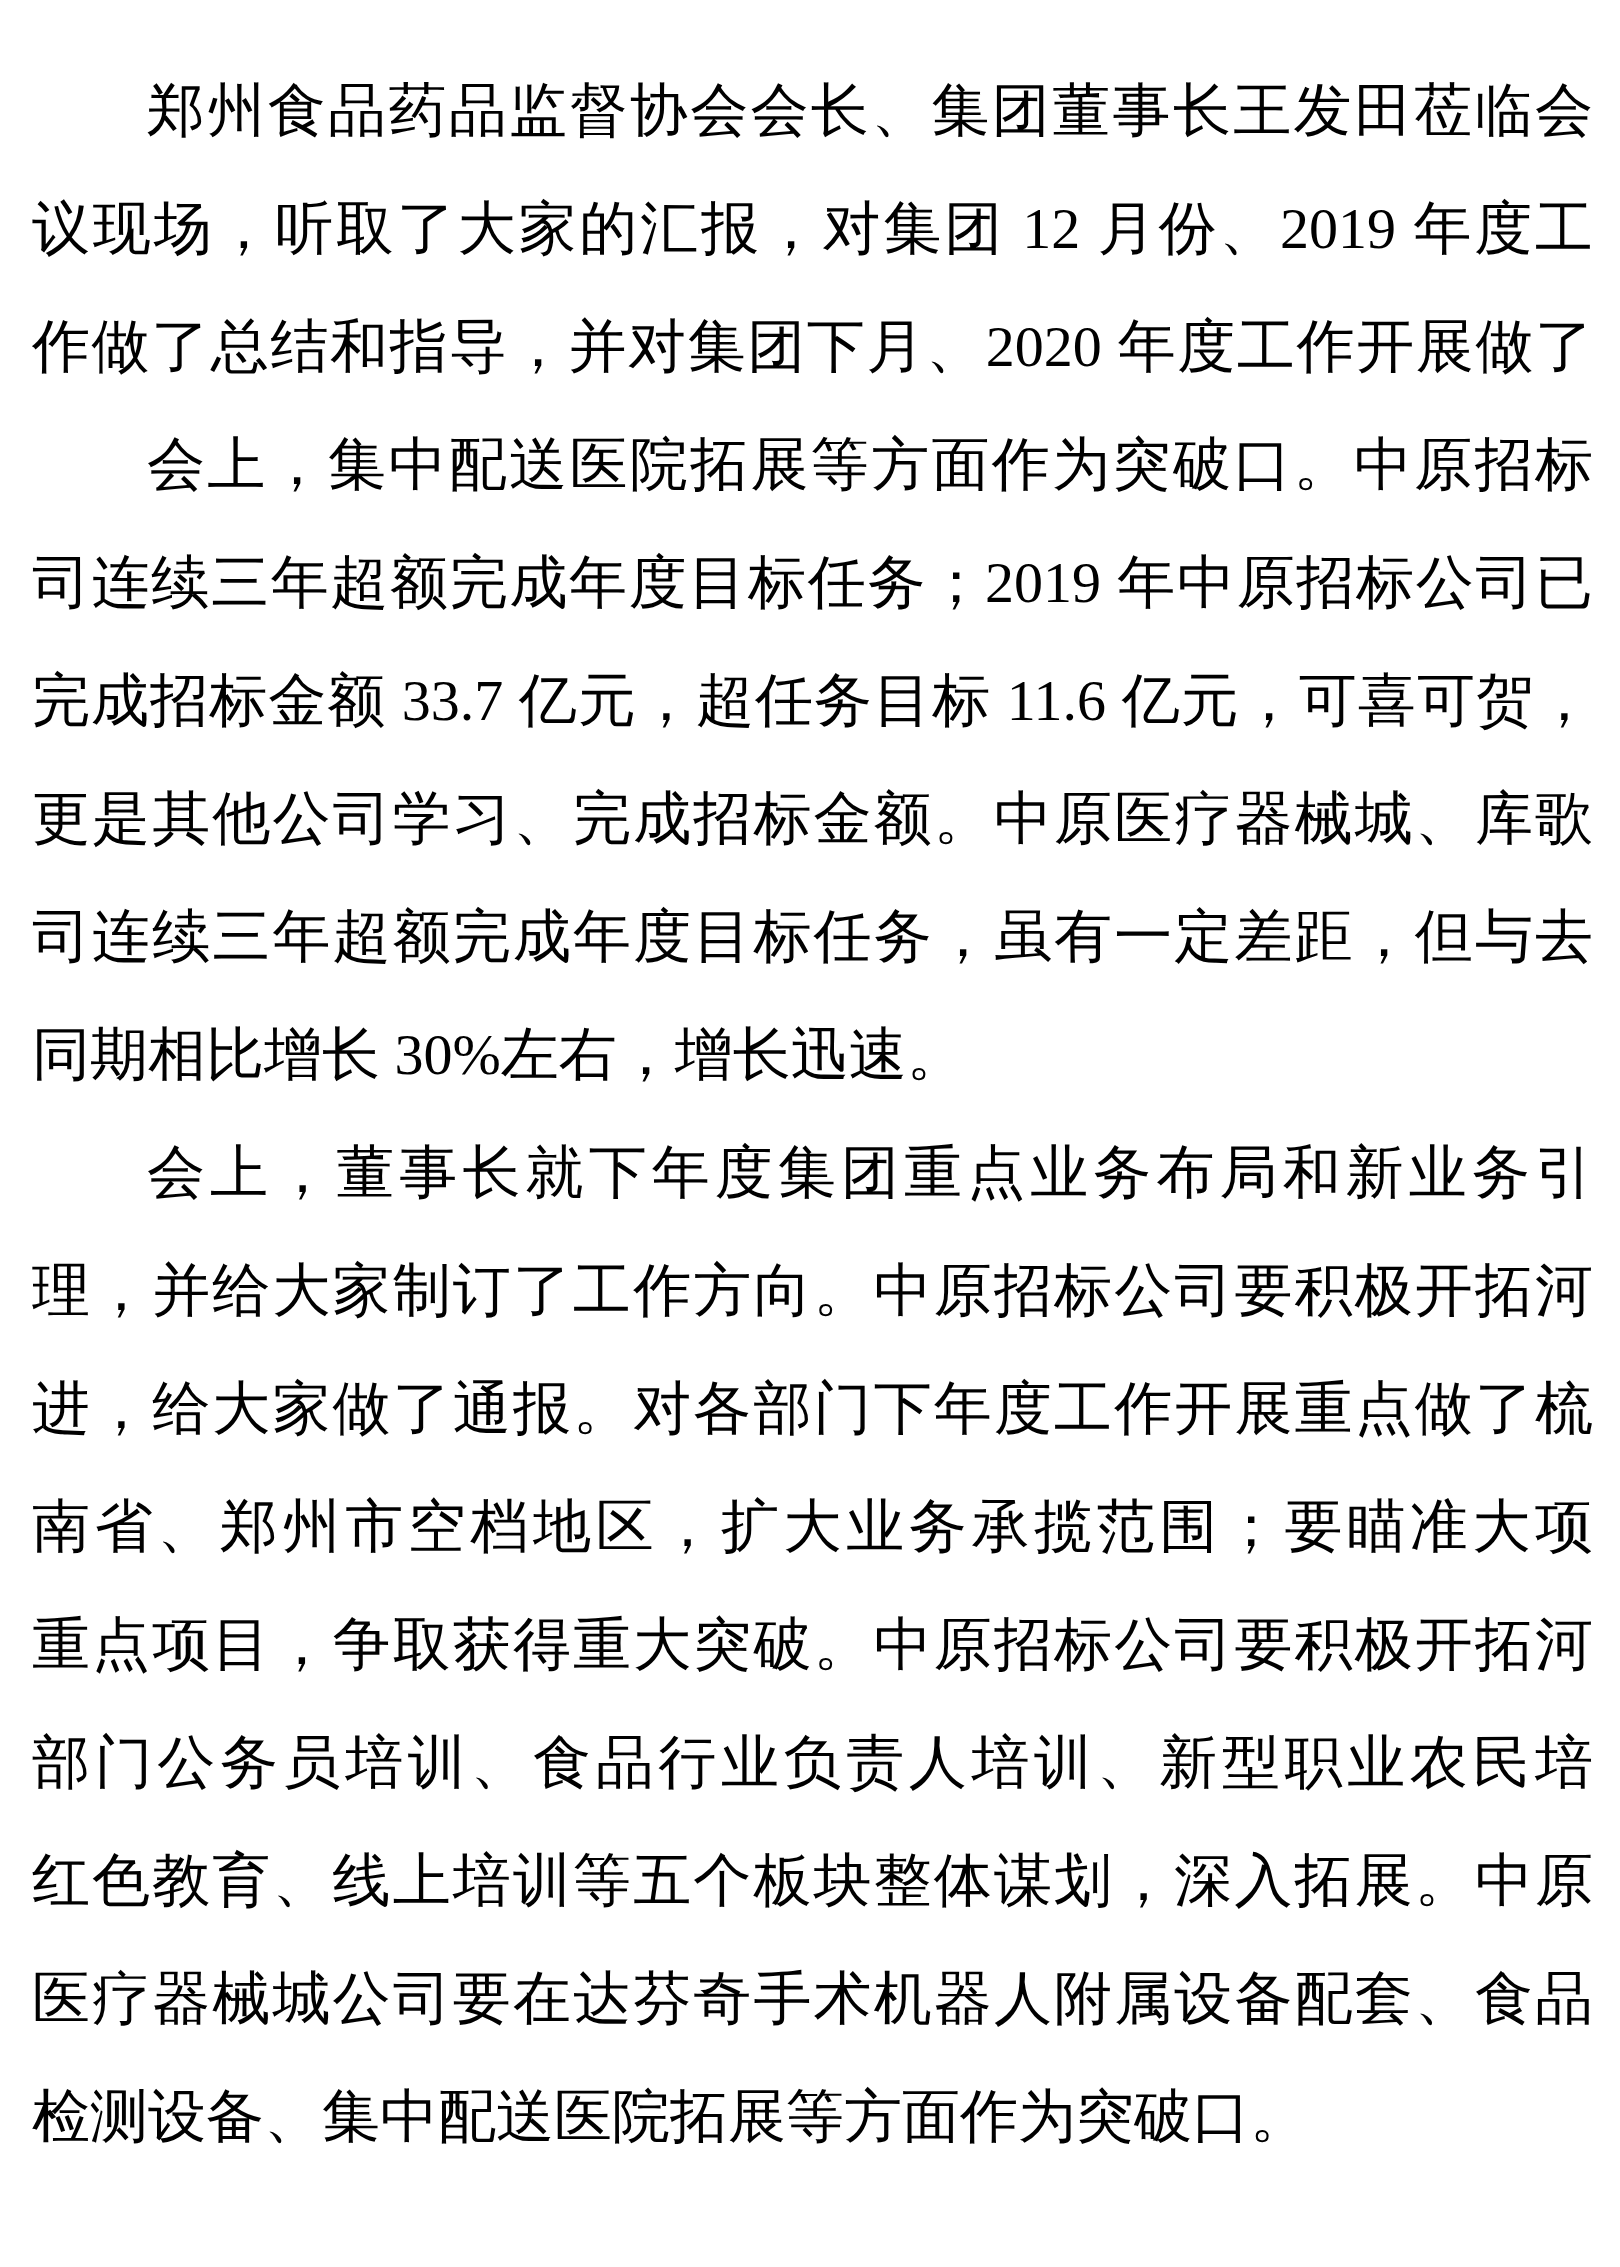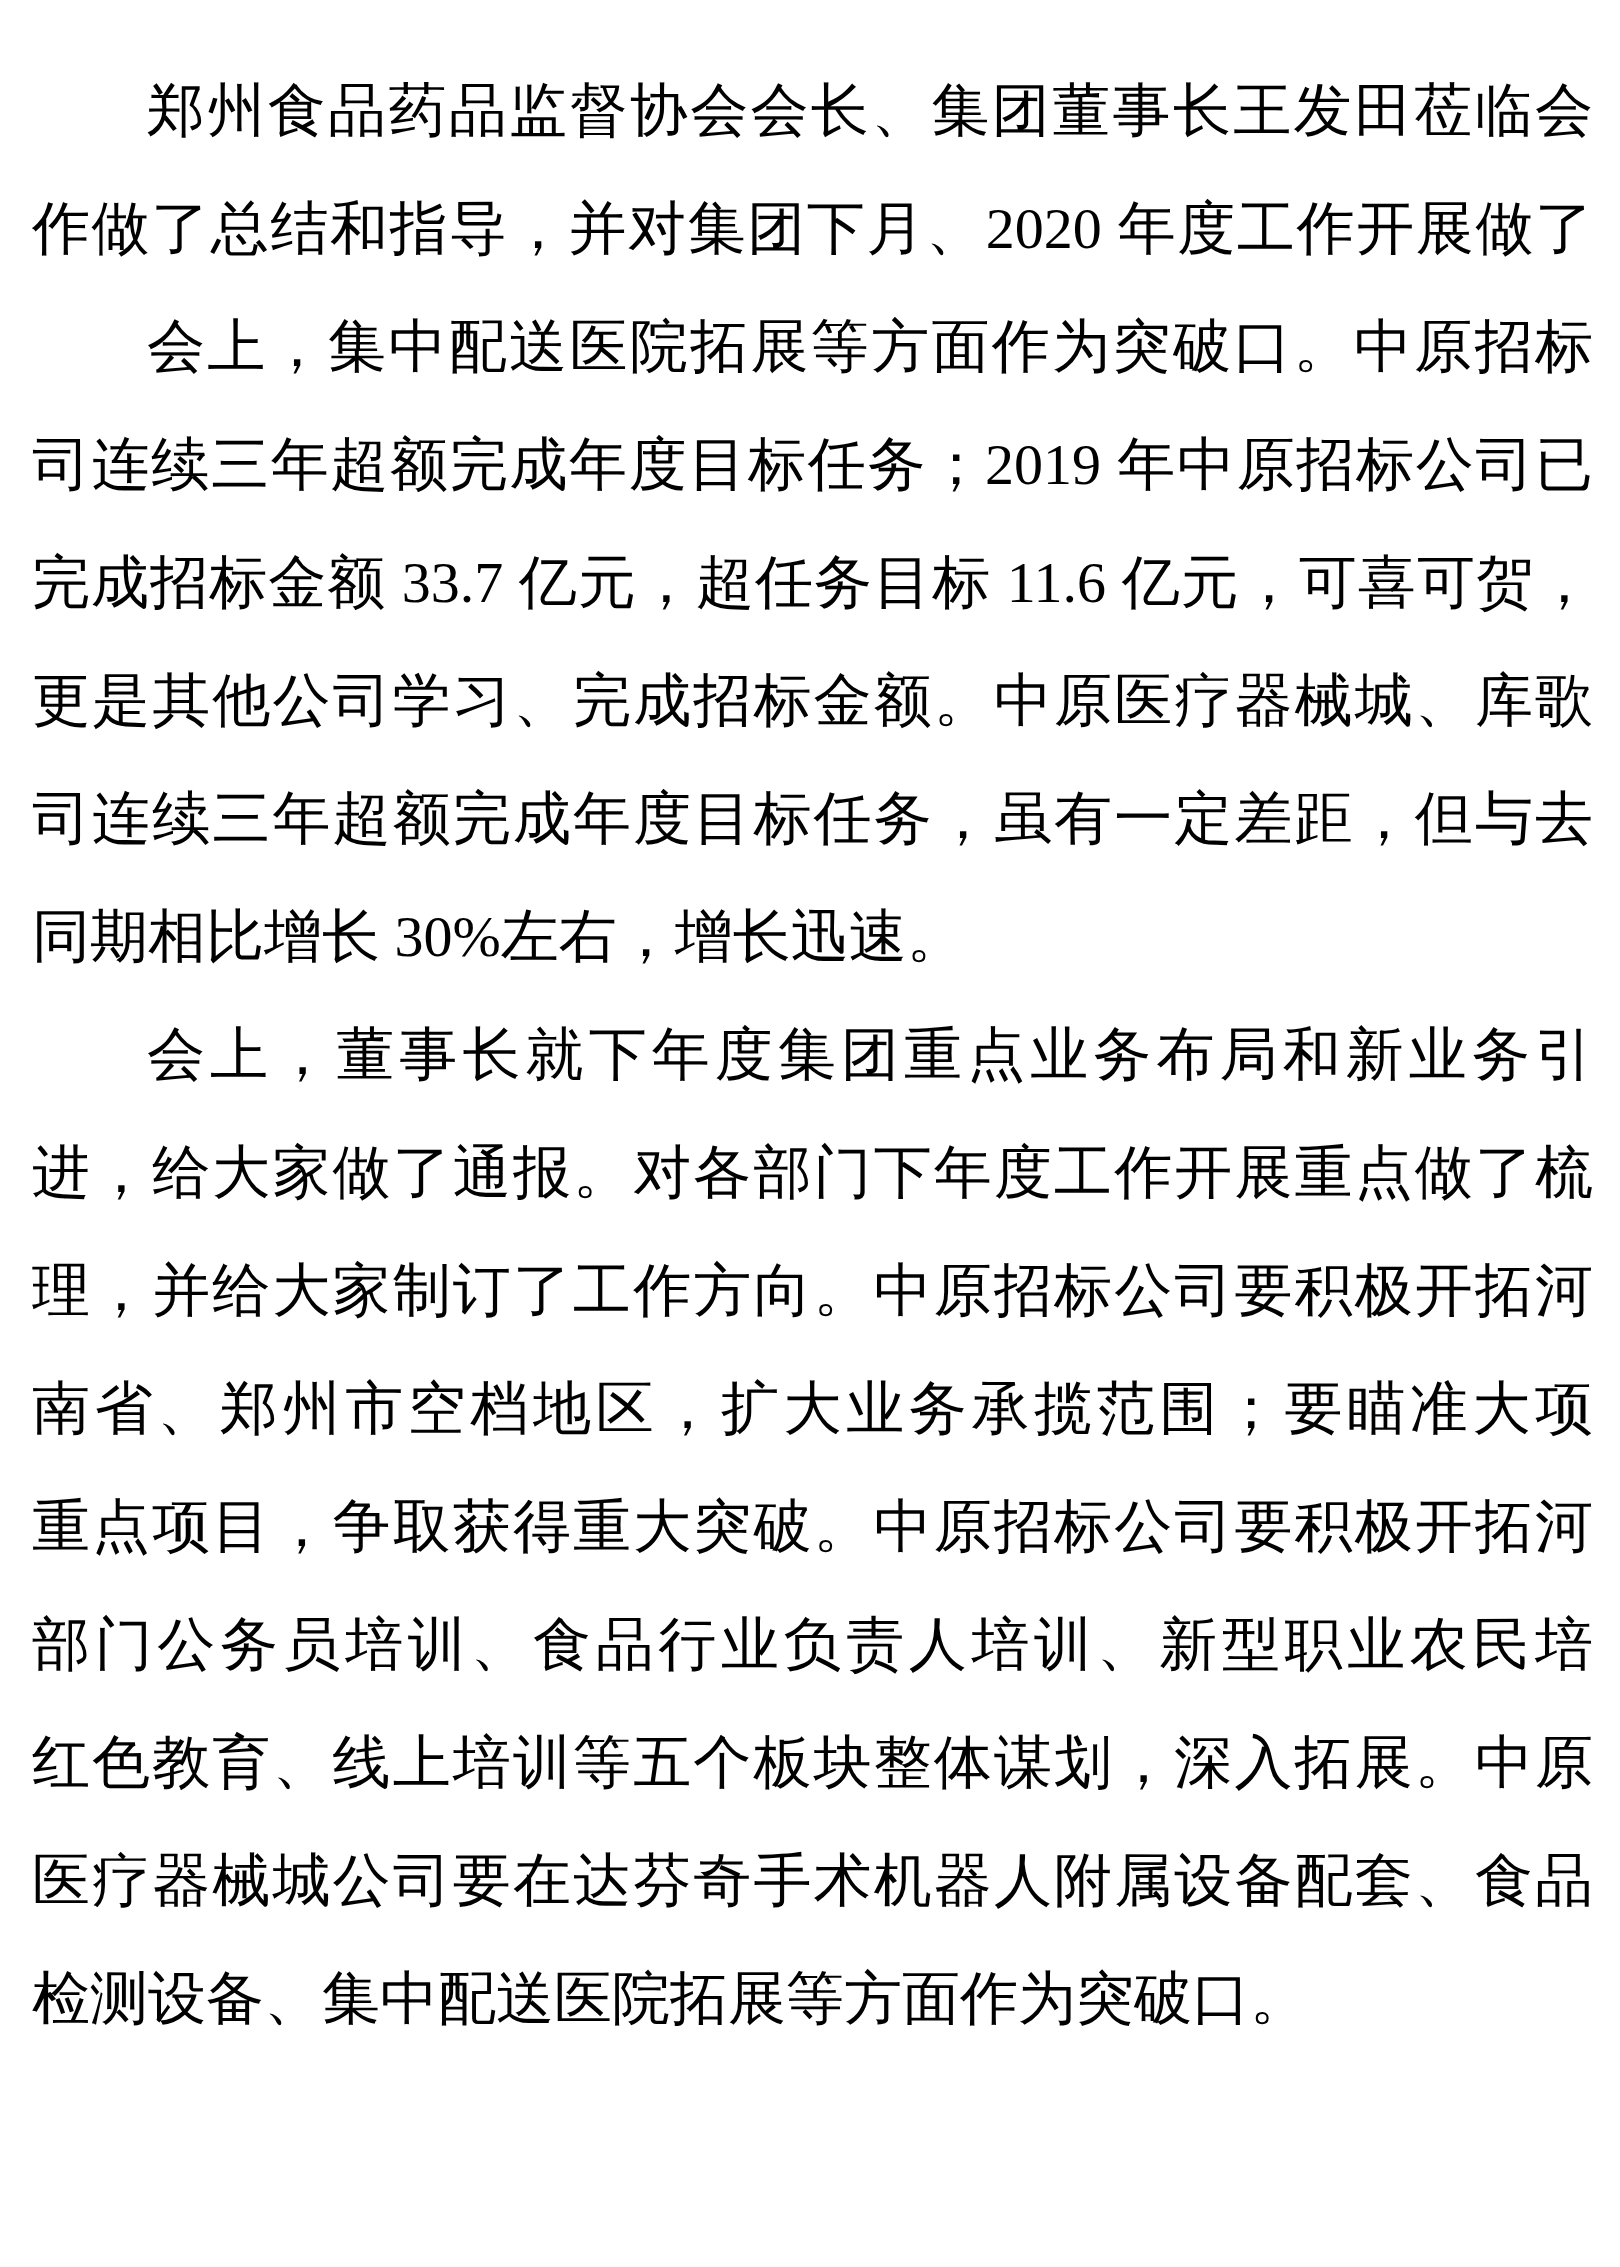--- a/index.html
+++ b/index.html
@@ -42,34 +42,35 @@
     text-align: left;
     text-align-last: left;
   }
 </style>
 </head>
 <body>
 
 <div class="page">
     <div class="paragraph">
       <div class="line indent">郑州食品药品监督协会会长、集团董事长王发田莅临会</div>
+      <div class="line">议现场，听取了大家的汇报，对集团 12 月份、2019 年度工</div>
       <div class="line">作做了总结和指导，并对集团下月、2020 年度工作开展做了</div>
     </div>
     <div class="paragraph">
       <div class="line indent">会上，集中配送医院拓展等方面作为突破口。中原招标公</div>
       <div class="line">司连续三年超额完成年度目标任务；2019 年中原招标公司已</div>
       <div class="line">完成招标金额 33.7 亿元，超任务目标 11.6 亿元，可喜可贺，</div>
       <div class="line">更是其他公司学习、完成招标金额。中原医疗器械城、库歌职</div>
       <div class="line">司连续三年超额完成年度目标任务，虽有一定差距，但与去年</div>
       <div class="line last">同期相比增长 30%左右，增长迅速。</div>
     </div>
     <div class="paragraph">
       <div class="line indent">会上，董事长就下年度集团重点业务布局和新业务引</div>
+      <div class="line">理，并给大家制订了工作方向。中原招标公司要积极开拓河</div>
       <div class="line">进，给大家做了通报。对各部门下年度工作开展重点做了梳</div>
-      <div class="line">理，并给大家制订了工作方向。中原招标公司要积极开拓河</div>
       <div class="line">南省、郑州市空档地区，扩大业务承揽范围；要瞄准大项目、</div>
       <div class="line">重点项目，争取获得重大突破。中原招标公司要积极开拓河</div>
       <div class="line">部门公务员培训、食品行业负责人培训、新型职业农民培训、</div>
       <div class="line">红色教育、线上培训等五个板块整体谋划，深入拓展。中原</div>
       <div class="line">医疗器械城公司要在达芬奇手术机器人附属设备配套、食品</div>
       <div class="line last">检测设备、集中配送医院拓展等方面作为突破口。</div>
     </div>
   </div>
 
 

